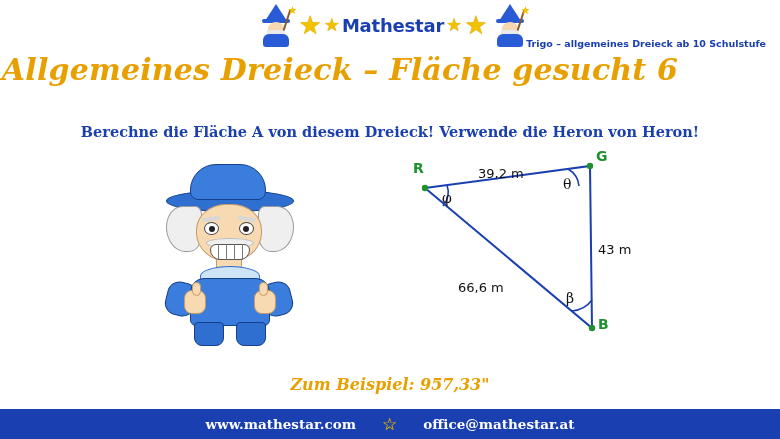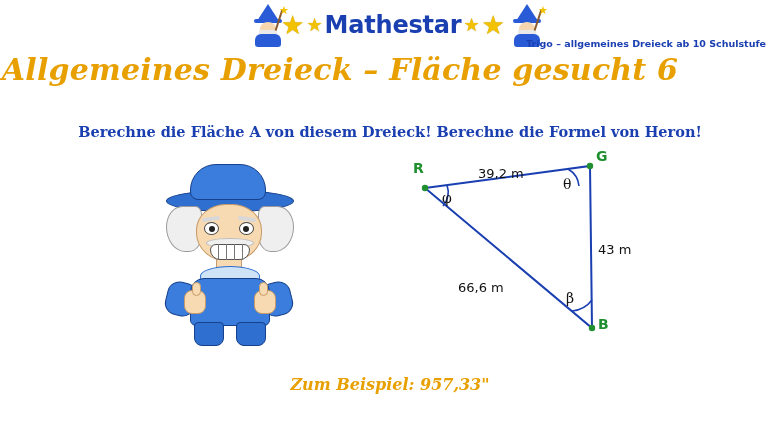--- a/index.html
+++ b/index.html
@@ -22,21 +22,21 @@
     position: absolute;
     top: 2px; left: 248px;
     width: 290px; height: 46px;
     display: flex;
     align-items: center;
     justify-content: center;
     gap: 2px;
   }
   .logo-text {
     font-family: "DejaVu Sans", sans-serif;
-    font-size: 24px;
+    font-size: 18px;
     font-weight: bold;
     color: #1a3fb0;
     letter-spacing: -0.2px;
   }
   .star {
     color: #f2c200;
     font-size: 26px;
     line-height: 1;
     text-shadow: 0 0 1px #b08900;
   }
@@ -345,21 +345,21 @@
       <div class="wz-robe"></div>
         <div class="wz-wand"></div>
       <div class="wz-wand-star">★</div>
     </div>
   </div>
 
   <div class="course-label">Trigo – allgemeines Dreieck ab 10 Schulstufe</div>
 
   <div class="title">Allgemeines Dreieck – Fläche gesucht 6</div>
 
-  <div class="instruction">Berechne die Fläche A von diesem Dreieck! Berechne die Formel von Heron!</div>
+  <div class="instruction">Berechne die Fläche A von diesem Dreieck! Verwende die Heron von Heron!</div>
 
   <div class="mascot">
     <div class="m-hat-brim"></div>
     <div class="m-hat-crown"></div>
     <div class="m-hair-l"></div>
     <div class="m-hair-r"></div>
     <div class="m-face"></div>
     <div class="m-brow l"></div>
     <div class="m-brow r"></div>
     <div class="m-eye l"></div>
@@ -409,14 +409,19 @@
     <span class="side-label" style="left:198px; top:94px;">43 m</span>
     <span class="side-label" style="left:58px; top:132px;">66,6 m</span>
 
     <span class="angle-label" style="left:42px; top:42px;">φ</span>
     <span class="angle-label" style="left:163px; top:28px;">θ</span>
     <span class="angle-label" style="left:166px; top:142px;">β</span>
   </div>
 
   <div class="info2">Zum Beispiel: 957,33"</div>
 
+  <div class="footer">
+    <span class="flink">www.mathestar.com</span>
+    <span class="star">☆</span>
+    <span class="flink">office@mathestar.at</span>
+  </div>
 
 </div>
 
 </body></html>

